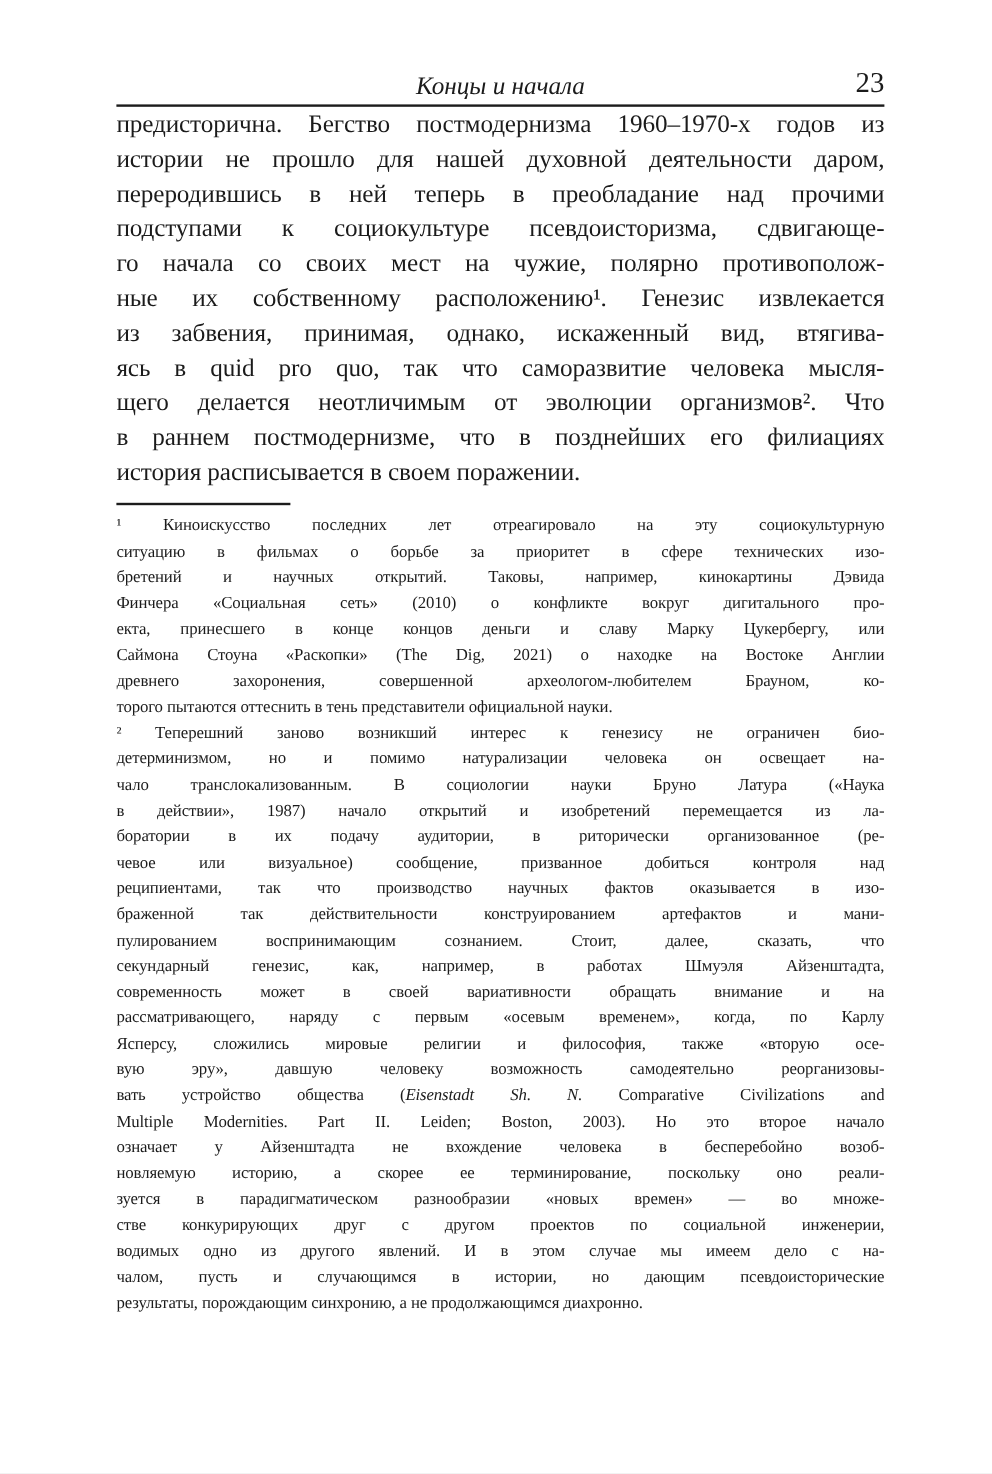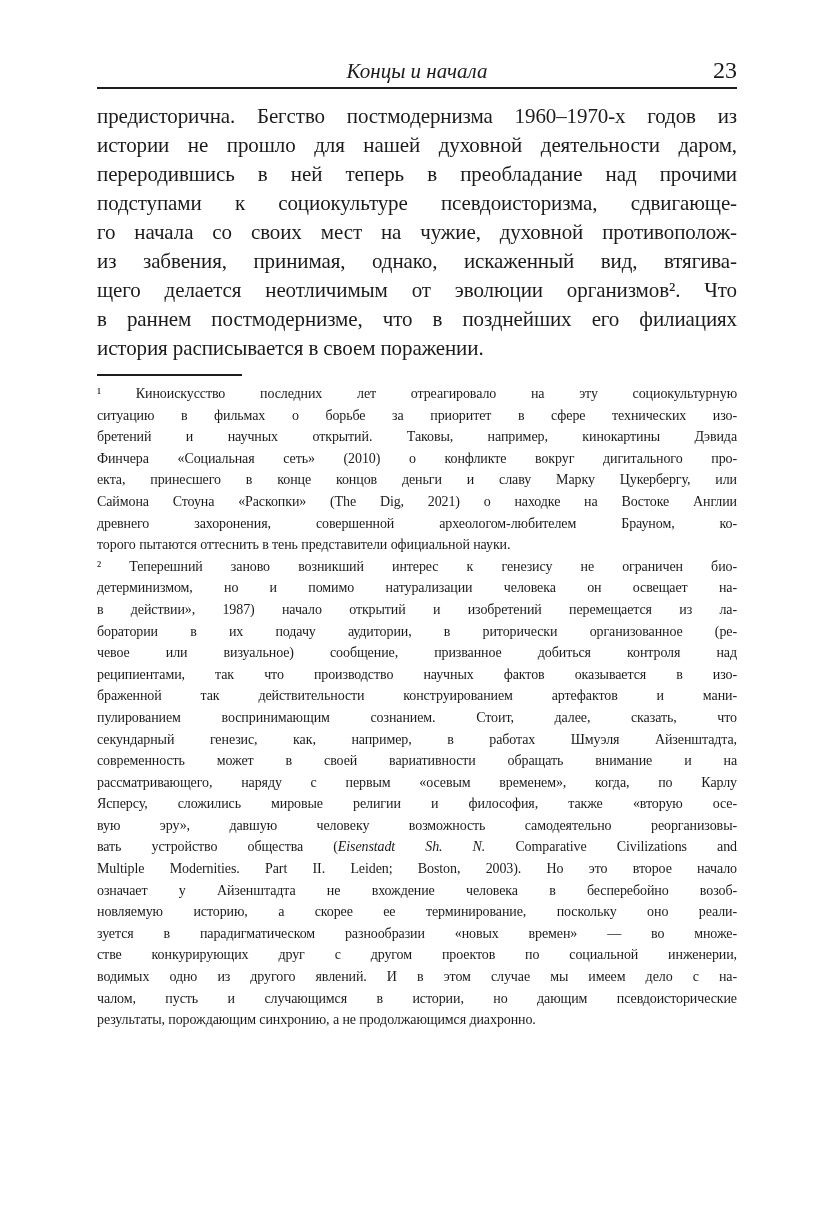--- a/index.html
+++ b/index.html
@@ -38,21 +38,20 @@
     line-height: 28px;
     font-style: normal;
     margin-left: 14px;
   }
   .header-rule {
     margin-top: 3px;
     border-top: 2px solid #1c1c1c;
     height: 0;
   }
   .maintext {
-    margin-top: 13px;
     font-size: 21px;
     line-height: 29px;
     letter-spacing: -0.1px;
   }
   .maintext .tline { height: 29px; }
   .fn-rule {
     margin-top: 11px;
     margin-bottom: 7px;
     width: 145px;
     border-top: 2px solid #1c1c1c;
@@ -86,22 +85,24 @@
       <span class="page-number">23</span>
     </div>
 
     <div class="header-rule"></div>
 
     <div class="maintext">
         <div class="tline">предисторична. Бегство постмодернизма 1960–1970-х годов из</div>
         <div class="tline">истории не прошло для нашей духовной деятельности даром,</div>
         <div class="tline">переродившись в ней теперь в преобладание над прочими</div>
         <div class="tline">подступами к социокультуре псевдоисторизма, сдвигающе-</div>
-        <div class="tline">го начала со своих мест на чужие, духовной противополож-</div>
+        <div class="tline">го начала со своих мест на чужие, полярно противополож-</div>
+        <div class="tline">ные их собственному расположению¹. Генезис извлекается</div>
         <div class="tline">из забвения, принимая, однако, искаженный вид, втягива-</div>
+        <div class="tline">ясь в quid pro quo, так что саморазвитие человека мысля-</div>
         <div class="tline">щего делается неотличимым от эволюции организмов². Что</div>
         <div class="tline">в раннем постмодернизме, что в позднейших его филиациях</div>
         <div class="tline tline-last">история расписывается в своем поражении.</div>
       </div>
 
     <div class="fn-rule"></div>
 
     <div class="footnotes">
       <div class="footnote">
           <div class="tline">¹  Киноискусство последних лет отреагировало на эту социокультурную</div>
@@ -109,20 +110,21 @@
           <div class="tline">бретений и научных открытий. Таковы, например, кинокартины Дэвида</div>
           <div class="tline">Финчера «Социальная сеть» (2010) о конфликте вокруг дигитального про-</div>
           <div class="tline">екта, принесшего в конце концов деньги и славу Марку Цукербергу, или</div>
           <div class="tline">Саймона Стоуна «Раскопки» (The Dig, 2021) о находке на Востоке Англии</div>
           <div class="tline">древнего захоронения, совершенной археологом-любителем Брауном, ко-</div>
           <div class="tline tline-last">торого пытаются оттеснить в тень представители официальной науки.</div>
         </div>
       <div class="footnote">
           <div class="tline">²  Теперешний заново возникший интерес к генезису не ограничен био-</div>
           <div class="tline">детерминизмом, но и помимо натурализации человека он освещает на-</div>
+          <div class="tline">чало транслокализованным. В социологии науки Бруно Латура («Наука</div>
           <div class="tline">в действии», 1987) начало открытий и изобретений перемещается из ла-</div>
           <div class="tline">боратории в их подачу аудитории, в риторически организованное (ре-</div>
           <div class="tline">чевое или визуальное) сообщение, призванное добиться контроля над</div>
           <div class="tline">реципиентами, так что производство научных фактов оказывается в изо-</div>
           <div class="tline">браженной так действительности конструированием артефактов и мани-</div>
           <div class="tline">пулированием воспринимающим сознанием. Стоит, далее, сказать, что</div>
           <div class="tline">секундарный генезис, как, например, в работах Шмуэля Айзенштадта,</div>
           <div class="tline">современность может в своей вариативности обращать внимание и на</div>
           <div class="tline">рассматривающего, наряду с первым «осевым временем», когда, по Карлу</div>
           <div class="tline">Ясперсу, сложились мировые религии и философия, также «вторую осе-</div>

